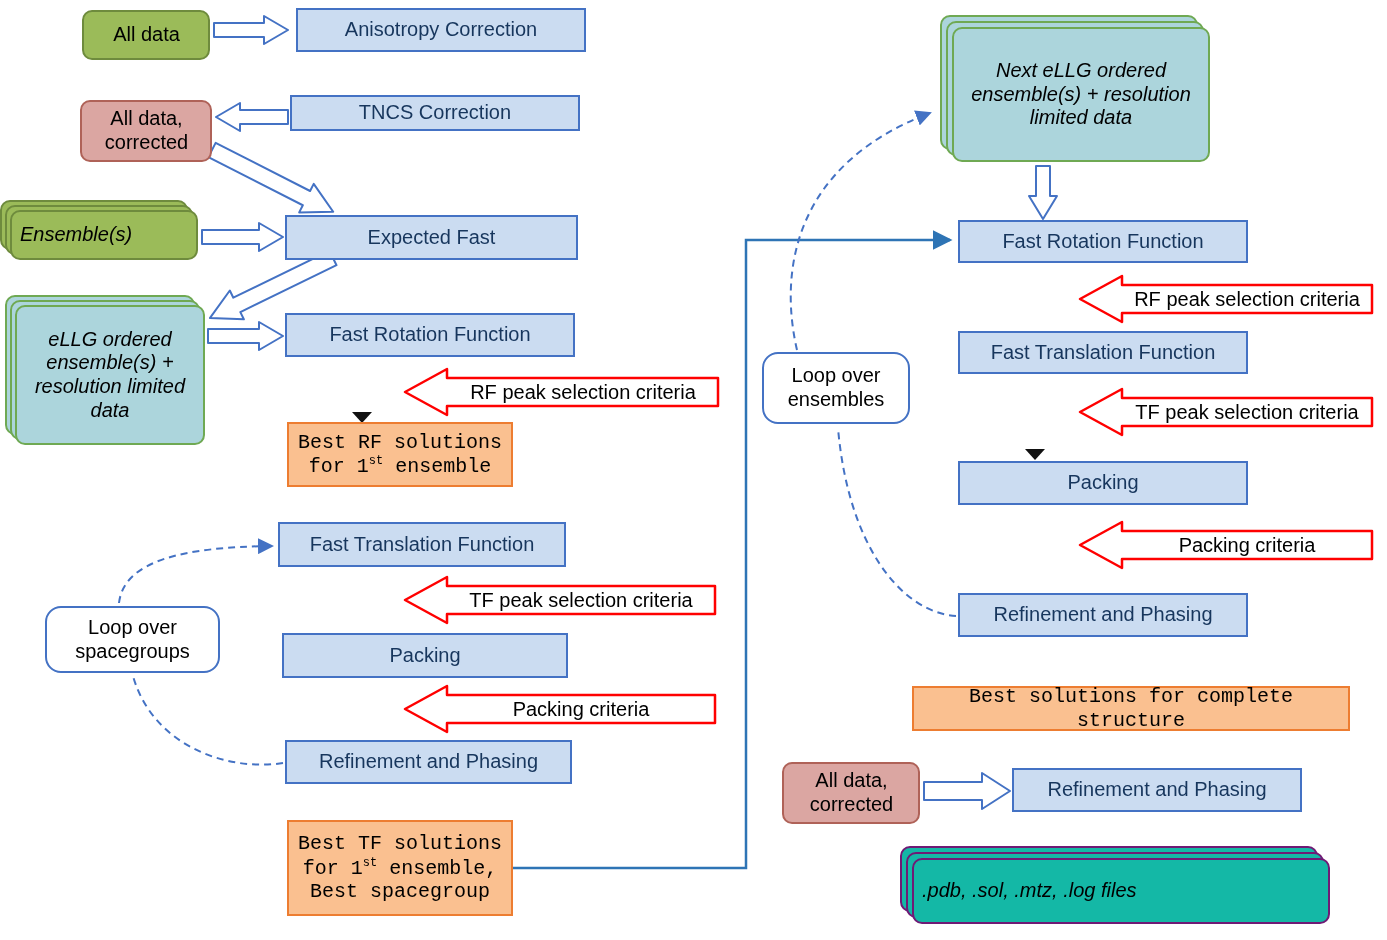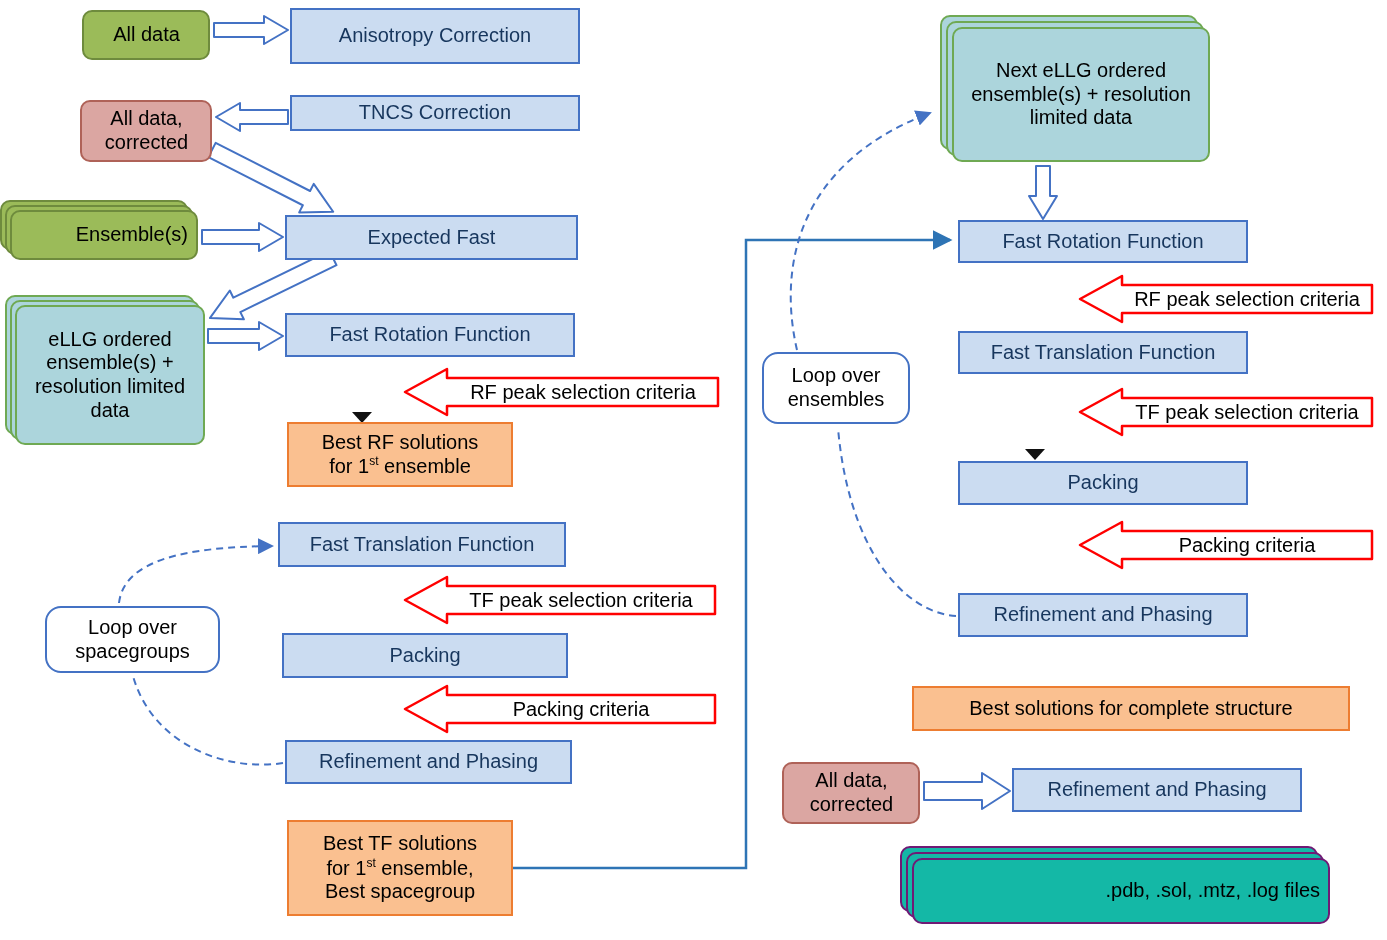--- a/index.html
+++ b/index.html
@@ -6,28 +6,28 @@
   html,body { background:#ffffff; }
   body { font-family:"Liberation Sans", sans-serif; }
   .canvas { position:relative; width:1387px; height:940px; background:#fff; overflow:hidden; }
   .overlay { position:absolute; left:0; top:0; z-index:1; }
   .box { position:absolute; z-index:2; display:flex; align-items:center; justify-content:center;
          text-align:center; font-size:20px; line-height:1.18; color:#000; padding:2px 6px; }
   .blue   { background:#CBDCF1; border:2px solid #4472C4; color:#17365D; }
   .green  { background:#9BBB59; border:2px solid #6E8B3D; }
   .pink   { background:#DBA6A2; border:2px solid #AF6258; }
   .teal   { background:#ACD5DC; border:2px solid #6FA953; }
-  .orange { background:#FAC090; border:2px solid #ED7D31; }
+  .orange { background:#FAC090; border:2px solid #ED7D31;font-family:Liberation Mono, monospace; }
   .lightgreen { background:#14b8a6; border:2px solid #701a75; }
   .white-round { background:#fff; border:2px solid #4472C4; border-radius:16px; }
   .rounded { border-radius:10px;padding-left:7px; }
   .stack { position:absolute; z-index:2; }
   .layer { position:absolute; border-radius:10px; }
-  .front { display:flex; align-items:center; justify-content:flex-end; text-align:center;
-           font-size:20px; line-height:1.18; padding:2px 8px; }
+  .front { display:flex; align-items:center; justify-content:flex-start; text-align:center;
+           font-size:20px; line-height:1.18; padding:2px 8px;font-style:italic; }
   sup { font-size:0.6em; }
   .block-arrow { fill:#ffffff; stroke:#4472C4; stroke-width:2; stroke-linejoin:round; }
   .red-arrow   { fill:#ffffff; stroke:#FF0000; stroke-width:2.5; stroke-linejoin:round; }
   .arrow-label { font-family:"Liberation Sans", sans-serif; font-size:20px; fill:#000;
                  text-anchor:middle; dominant-baseline:central; }
   .dashed { fill:none; stroke:#4472C4; stroke-width:2; stroke-dasharray:7 5; }
   .elbow  { fill:none; stroke:#2E74B5; stroke-width:2.5; }
   .tri { fill:#111111; }
 </style>
 </head>
@@ -81,21 +81,21 @@
     <text class="arrow-label" x="1247" y="545">Packing criteria</text>
 
     <polygon class="tri" points="352,412 372,412 362,423"></polygon>
     <polygon class="tri" points="1025,449 1045,449 1035,460"></polygon>
   </svg>
 
   <div class="box green rounded" style="left:82px;top:10px;width:128px;height:50px">
     <span>All data</span>
   </div>
 
-  <div class="box blue" style="left:290px;top:8px;width:290px;height:56px">
+  <div class="box blue" style="left:296px;top:8px;width:290px;height:44px">
     <span>Anisotropy Correction</span>
   </div>
 
   <div class="box blue" style="left:290px;top:95px;width:290px;height:36px">
     <span>TNCS Correction</span>
   </div>
 
   <div class="box pink rounded" style="left:80px;top:100px;width:132px;height:62px">
     <span>All data, corrected</span>
   </div>

